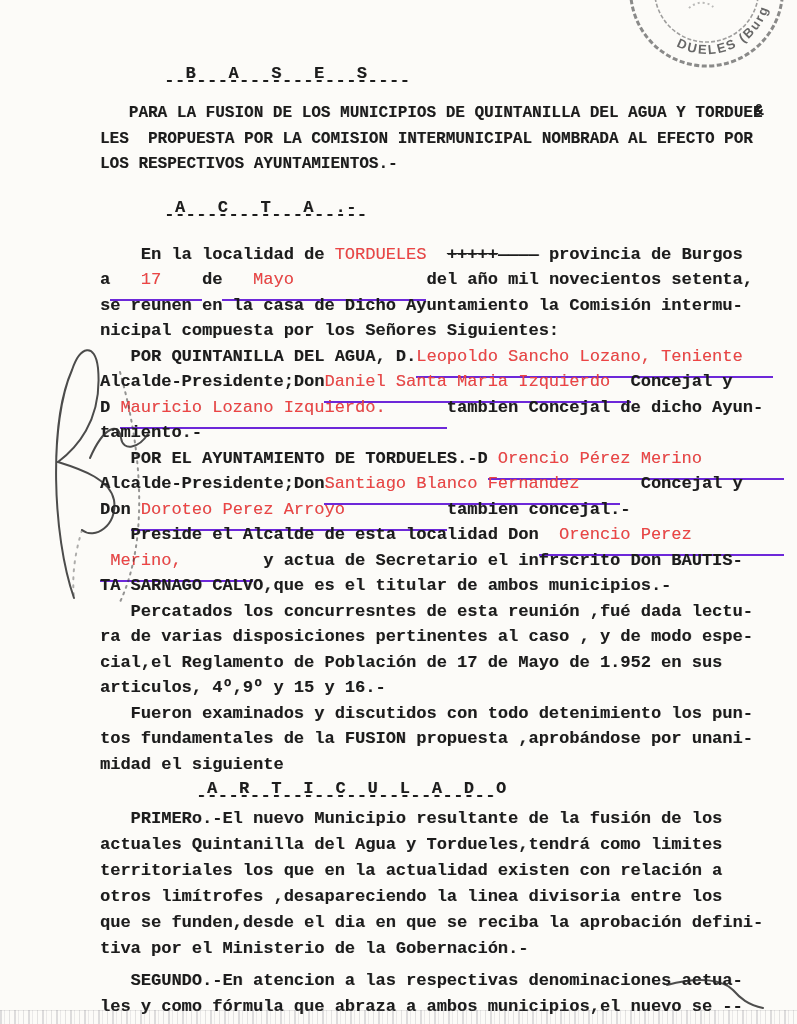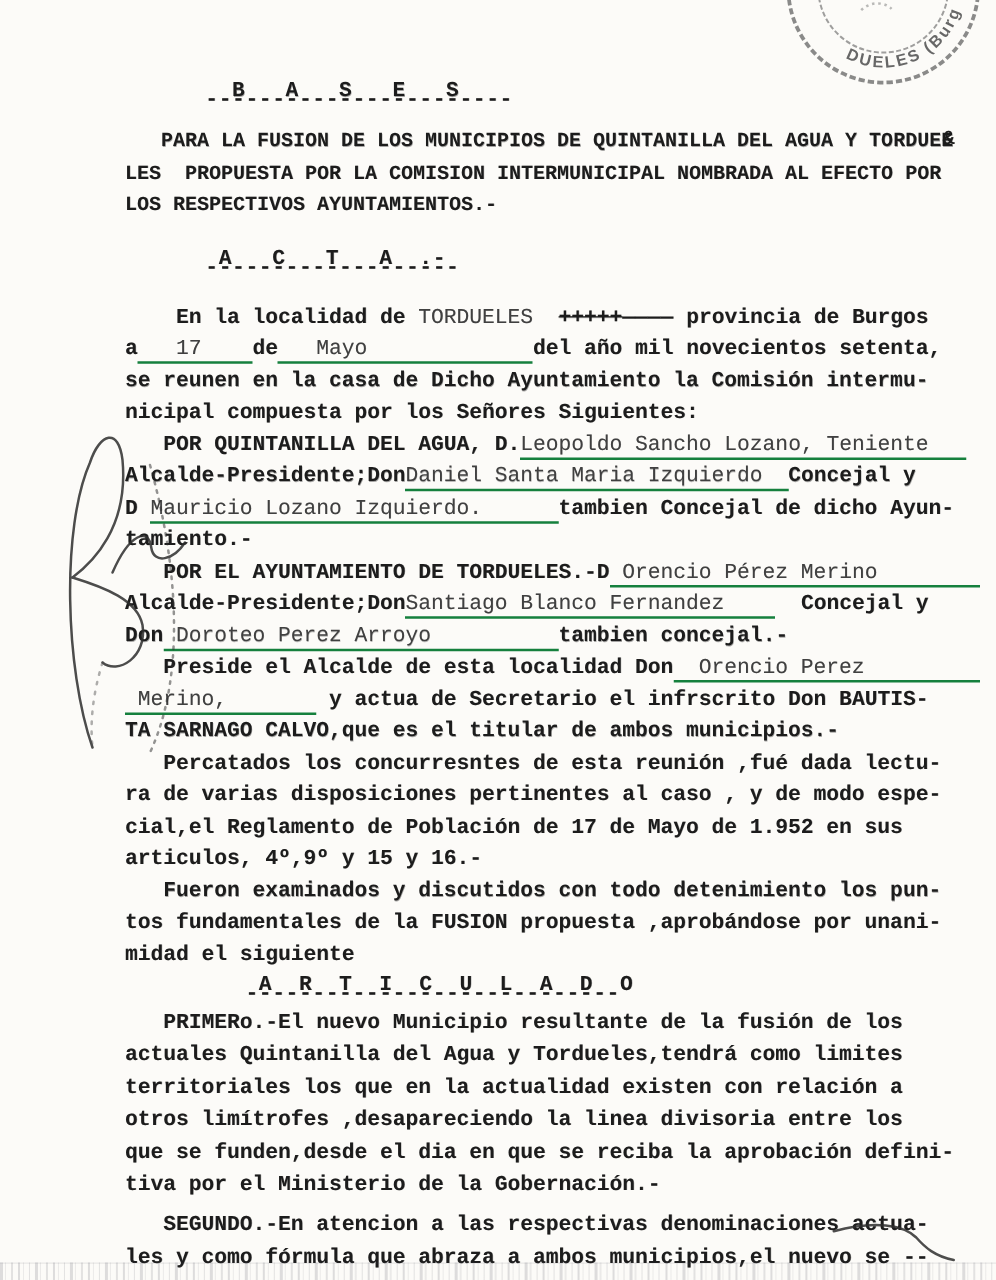--- a/index.html
+++ b/index.html
@@ -24,22 +24,22 @@
   .hline{line-height:24px;letter-spacing:.5px;}
   .hdash{line-height:14px;margin-top:-12px;letter-spacing:.5px;}
   .b-intro{margin-top:13px;font-size:16px;}
   .b-intro .line{line-height:25.5px;}
   .b-acta{margin-top:18px;}
   .b-main{margin-top:20px;}
   .b-artic{margin-top:0px;}
   .b-primero{margin-top:3px;}
   .b-primero .line,.b-segundo .line{line-height:26px;}
   .b-segundo{margin-top:6px;}
-  .u{border-bottom:2px solid #15803d;padding-bottom:0;}
-  .fill{font-weight:400;color:#404040;text-shadow:0.2px 0.2px 0 rgba(40,40,40,.3);}
+  .u{border-bottom:2px solid #6d28d9;padding-bottom:10px;}
+  .fill{font-weight:400;color:#ef4444;text-shadow:0.2px 0.2px 0 rgba(40,40,40,.3);}
   .xout{text-decoration:line-through;}
   .ovr{position:relative;display:inline-block;}
   .ovr i{position:absolute;left:1px;top:-2px;font-style:normal;}
   .stamp{position:absolute;left:602px;top:-68px;pointer-events:none;}
   .scribble{position:absolute;left:22px;top:330px;pointer-events:none;}
   .penstroke{position:absolute;left:655px;top:975px;pointer-events:none;}
   .scan-edge{
     position:absolute;left:0;right:0;bottom:0;height:13px;
     background:
       repeating-linear-gradient(90deg,

